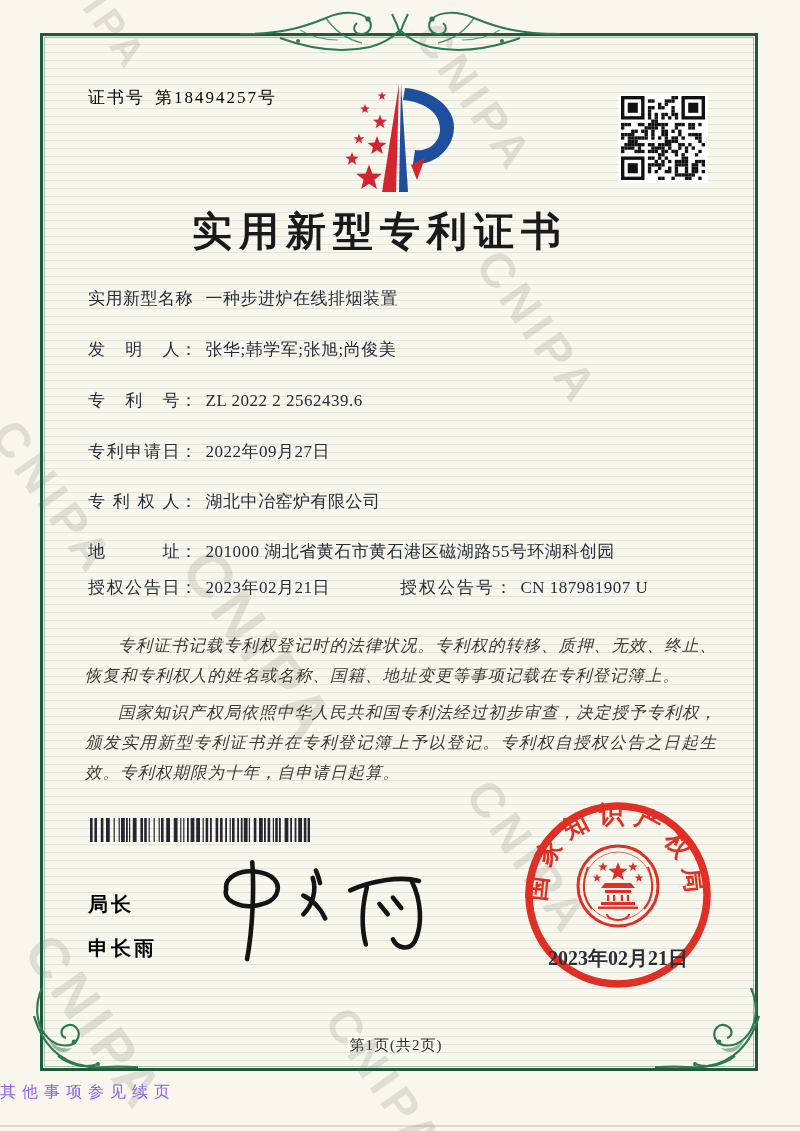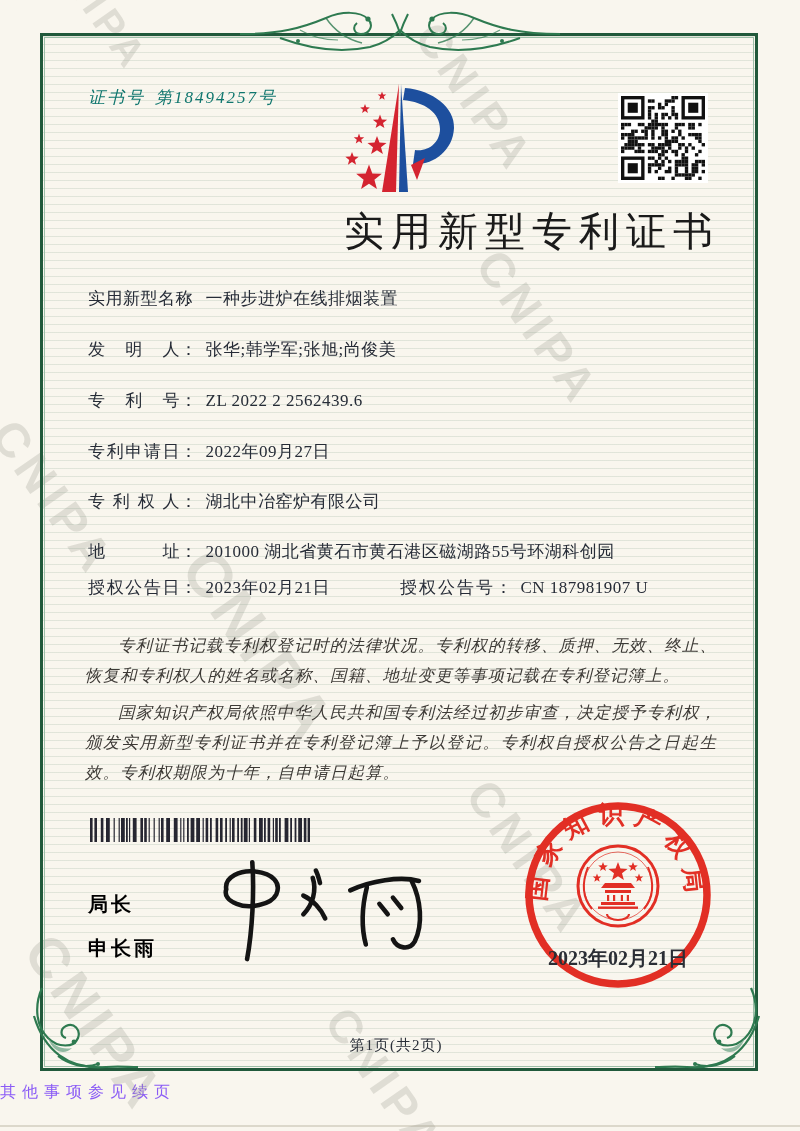--- a/index.html
+++ b/index.html
@@ -5,26 +5,26 @@
   html,body{margin:0;padding:0;background:#e8e6df;}
   .page{position:relative;width:800px;height:1131px;background:#f9f6ee;overflow:hidden;
         font-family:"Liberation Serif","DejaVu Serif",serif;}
   .wm{position:absolute;z-index:1;font-family:"Liberation Sans","DejaVu Sans",sans-serif;
       font-weight:bold;color:rgba(152,149,139,0.26);transform:rotate(55deg);letter-spacing:6px;white-space:nowrap;}
   .frame{position:absolute;z-index:2;left:40px;top:33px;width:712px;height:1032px;
          border:3px solid #21593b;
          background:repeating-linear-gradient(180deg, rgba(128,158,136,0.20) 0 1px, rgba(128,158,136,0) 1px 8px);}
   .frame-inner{position:absolute;inset:1px;border:1px solid #9dbfa8;}
   .content{position:absolute;z-index:3;inset:0;}
-  .cert-no{position:absolute;left:88px;top:86px;font-size:17px;color:#0f766e;letter-spacing:2px;white-space:nowrap;font-style:italic;}
+  .cert-no{position:absolute;left:88px;top:86px;font-size:17px;color:#000000;letter-spacing:2px;white-space:nowrap;}
   .cert-no .gap{display:inline-block;width:10px;}
   .logo{position:absolute;left:333px;top:80px;width:140px;height:120px;}
   .qr{position:absolute;left:618px;top:93px;width:84px;height:84px;background:#fff;padding:3px;}
-  .title{position:absolute;left:40px;top:204px;width:680px;text-align:right;
-         font-size:40px;font-weight:normal;letter-spacing:7px;color:#1a1a1a;white-space:nowrap;}
+  .title{position:absolute;left:40px;top:204px;width:680px;text-align:center;
+         font-size:40px;font-weight:bold;letter-spacing:7px;color:#1a1a1a;white-space:nowrap;}
   .row{position:absolute;left:88px;font-size:17px;color:#262c37;white-space:nowrap;letter-spacing:0.5px;}
   .lbl{display:inline-block;width:92px;text-align:justify;text-align-last:justify;}
   .colon{display:inline-block;margin-right:8px;}
   .val{letter-spacing:0.5px;}
   .pair2{position:absolute;left:312px;top:0;}
   .pair2 .lbl2{letter-spacing:2px;margin-top:12px;}
   .paras{position:absolute;left:85px;top:631px;width:632px;font-size:16.5px;line-height:1.82;
          color:#3d3a36;font-style:italic;letter-spacing:1px;text-align:justify;}
   .paras p{margin:0 0 7px 0;text-indent:2em;}
   .barcode{position:absolute;left:90px;top:818px;width:220px;height:24px;}

